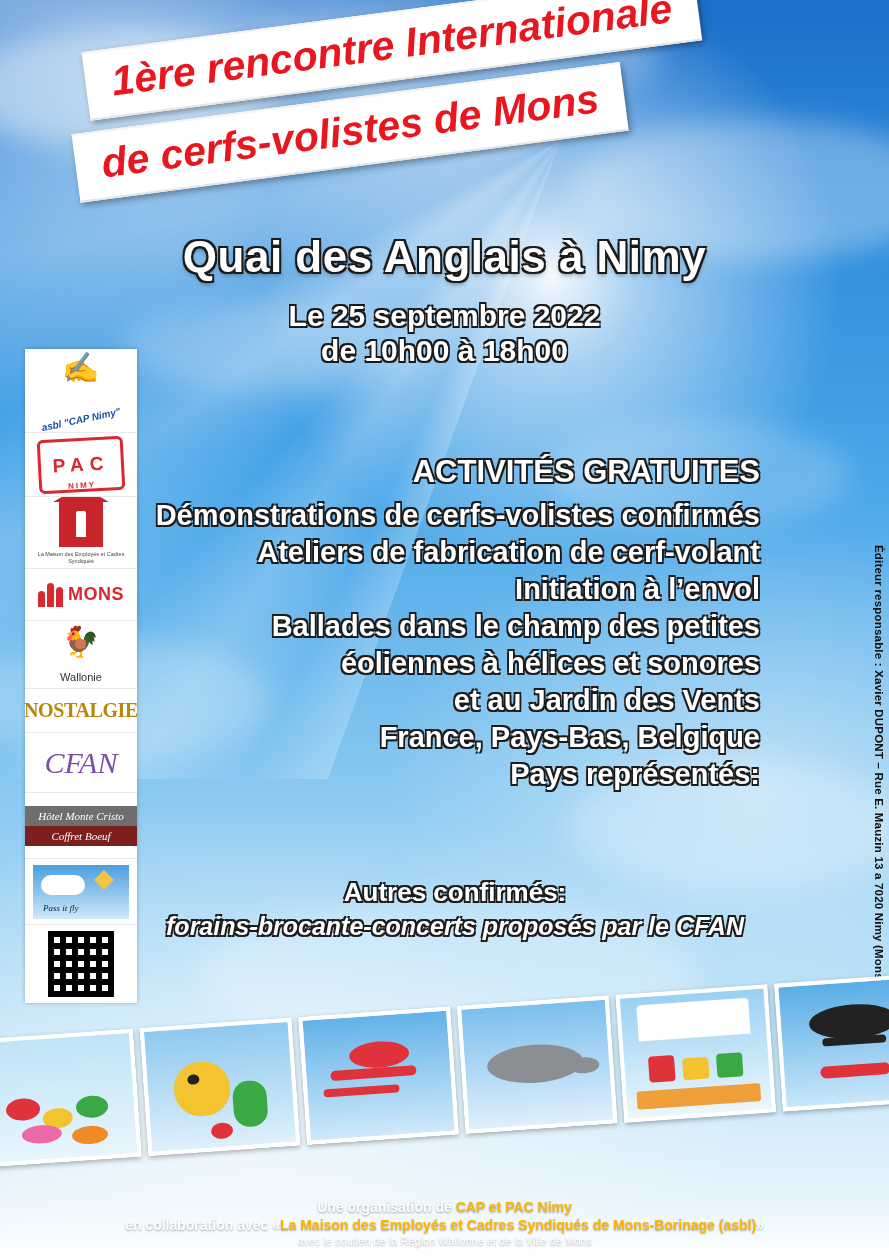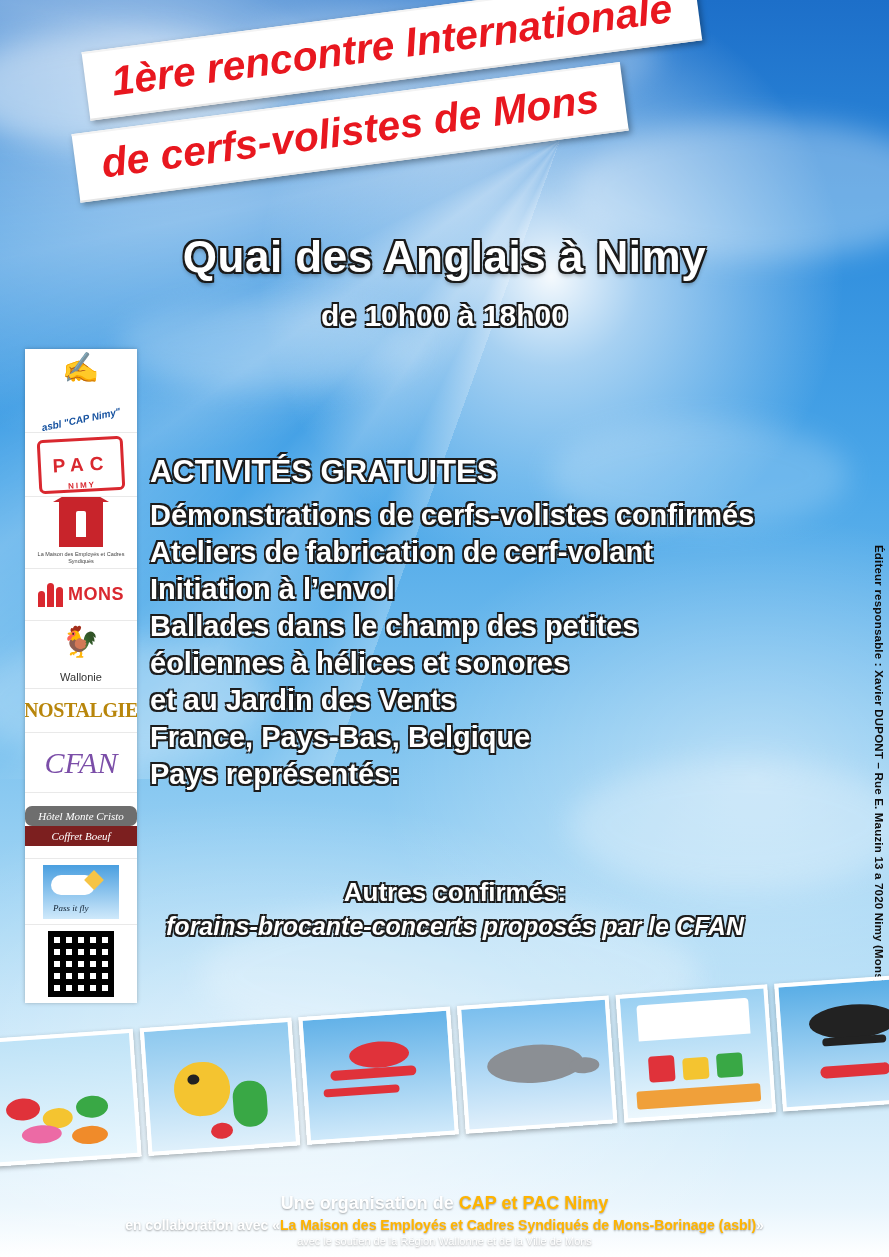--- a/index.html
+++ b/index.html
@@ -76,21 +76,21 @@
       0 3px 5px rgba(0,0,0,0.45);
   }
   .dateline{
     position:absolute;left:0;top:298px;width:889px;text-align:center;
     font-size:30px;font-weight:bold;color:#ffffff;line-height:1.18;
     text-shadow:-1.6px -1.6px 0 #1a1a1a, 1.6px -1.6px 0 #1a1a1a, -1.6px 1.6px 0 #1a1a1a, 1.6px 1.6px 0 #1a1a1a;
   }
 
   
   .program{
-    position:absolute;left:150px;top:452px;width:610px;text-align:left;
+    position:absolute;left:150px;top:452px;width:610px;text-align:right;
     color:#ffffff;font-weight:bold;line-height:1.28;
     text-shadow:-1.7px -1.7px 0 #1c1c1c, 1.7px -1.7px 0 #1c1c1c, -1.7px 1.7px 0 #1c1c1c, 1.7px 1.7px 0 #1c1c1c;
   }
   .program .head{font-size:31px;margin-bottom:5px;}
   .program .line{font-size:29px;}
   .others{
     position:absolute;left:150px;top:876px;width:610px;text-align:center;
     color:#ffffff;font-weight:bold;line-height:1.3;
     text-shadow:-1.7px -1.7px 0 #1c1c1c, 1.7px -1.7px 0 #1c1c1c, -1.7px 1.7px 0 #1c1c1c, 1.7px 1.7px 0 #1c1c1c;
   }
@@ -159,23 +159,23 @@
   .maison-cap{font-size:5.5px;color:#444;text-align:center;line-height:1.25;margin-top:2px;}
   .mons-row{display:flex;align-items:center;gap:5px;}
   .mons-mark{display:flex;align-items:flex-end;gap:2px;}
   .mons-mark i{display:block;width:7px;background:#d9282f;border-radius:4px 4px 0 0;}
   .mons-word{font-weight:bold;font-size:18px;color:#d9282f;letter-spacing:0.5px;}
   .coq{font-size:30px;color:#d9282f;line-height:1;}
   .wallonie-word{font-size:11px;color:#333;text-align:center;margin-top:14px;}
   .nostalgie-word{font-family:"Liberation Serif",serif;font-weight:bold;font-size:20px;color:#b8860b;letter-spacing:-0.4px;}
   .cfan-word{font-family:"Liberation Serif",serif;font-size:30px;color:#7b4ea8;font-style:italic;}
   .monte-top,.monte-bot{text-align:center;font-family:"Liberation Serif",serif;color:#fff;font-size:11px;font-style:italic;padding:4px 0;}
-  .monte-top{background:#6e6e6e;border-radius:7px;}
+  .monte-top{background:#6e6e6e;}
   .monte-bot{background:#7c1f1f;}
-  .pif-box{width:76px;height:54px;background:linear-gradient(#4a9fe0,#cfe9fb);position:relative;}
+  .pif-box{width:96px;height:54px;background:linear-gradient(#4a9fe0,#cfe9fb);position:relative;}
   .pif-cloud{position:absolute;left:8px;top:10px;width:44px;height:20px;background:#fff;border-radius:14px;}
   .pif-kite{position:absolute;right:18px;top:8px;width:14px;height:14px;background:#f6c445;transform:rotate(45deg);}
   .pif-text{position:absolute;left:10px;bottom:6px;font-family:"Liberation Serif",serif;font-style:italic;font-size:9px;color:#123;}
   .qr{width:66px;height:66px;background:
      repeating-linear-gradient(90deg,#000 0 6px,#fff 6px 12px),
      repeating-linear-gradient(0deg,#000 0 6px,#fff 6px 12px);
      background-blend-mode:multiply;}
 
   
   .strip{
@@ -196,21 +196,21 @@
   .kitesh{position:absolute;border-radius:50%;}
   .k-red{background:#e0323a;} .k-yel{background:#f4c430;} .k-grn{background:#39a845;}
   .k-blk{background:#222;} .k-pnk{background:#ec6aa5;} .k-org{background:#f08b2a;}
   .k-gray{background:#8b8f94;}
 
   
   .footer{
     position:absolute;left:0;bottom:8px;width:889px;text-align:center;
     line-height:1.32;
   }
-  .footer .f1{font-size:18px;font-weight:bold;color:#ffffff;text-shadow:0 1px 2px rgba(0,0,0,.35);}
+  .footer .f1{font-size:14px;font-weight:bold;color:#ffffff;text-shadow:0 1px 2px rgba(0,0,0,.35);}
   .footer .f1 b{color:#ffb400;}
   .footer .f2{font-size:14px;font-weight:bold;color:#ffffff;text-shadow:0 1px 2px rgba(0,0,0,.35);}
   .footer .f2 b{color:#ffb400;}
   .footer .f3{font-size:11px;color:#ffffff;text-shadow:0 1px 2px rgba(0,0,0,.35);}
 </style>
 </head>
 <body>
 
 <div id="poster">
 
@@ -229,20 +229,21 @@
       <span>1ère rencontre Internationale</span>
     </div>
     <div class="banner banner2">
       <span>de cerfs-volistes de Mons</span>
     </div>
   </div>
 
   <div class="subtitle">Quai des Anglais à Nimy</div>
 
   <div class="dateline">
+    <div>Le 25 septembre 2022</div>
     <div>de 10h00 à 18h00</div>
   </div>
 
   <div class="program">
     <div class="head">ACTIVITÉS GRATUITES</div>
     <div class="line">Démonstrations de cerfs-volistes confirmés</div>
     <div class="line">Ateliers de fabrication de cerf-volant</div>
     <div class="line">Initiation à l’envol</div>
     <div class="line">Ballades dans le champ des petites</div>
     <div class="line">éoliennes à hélices et sonores</div>

